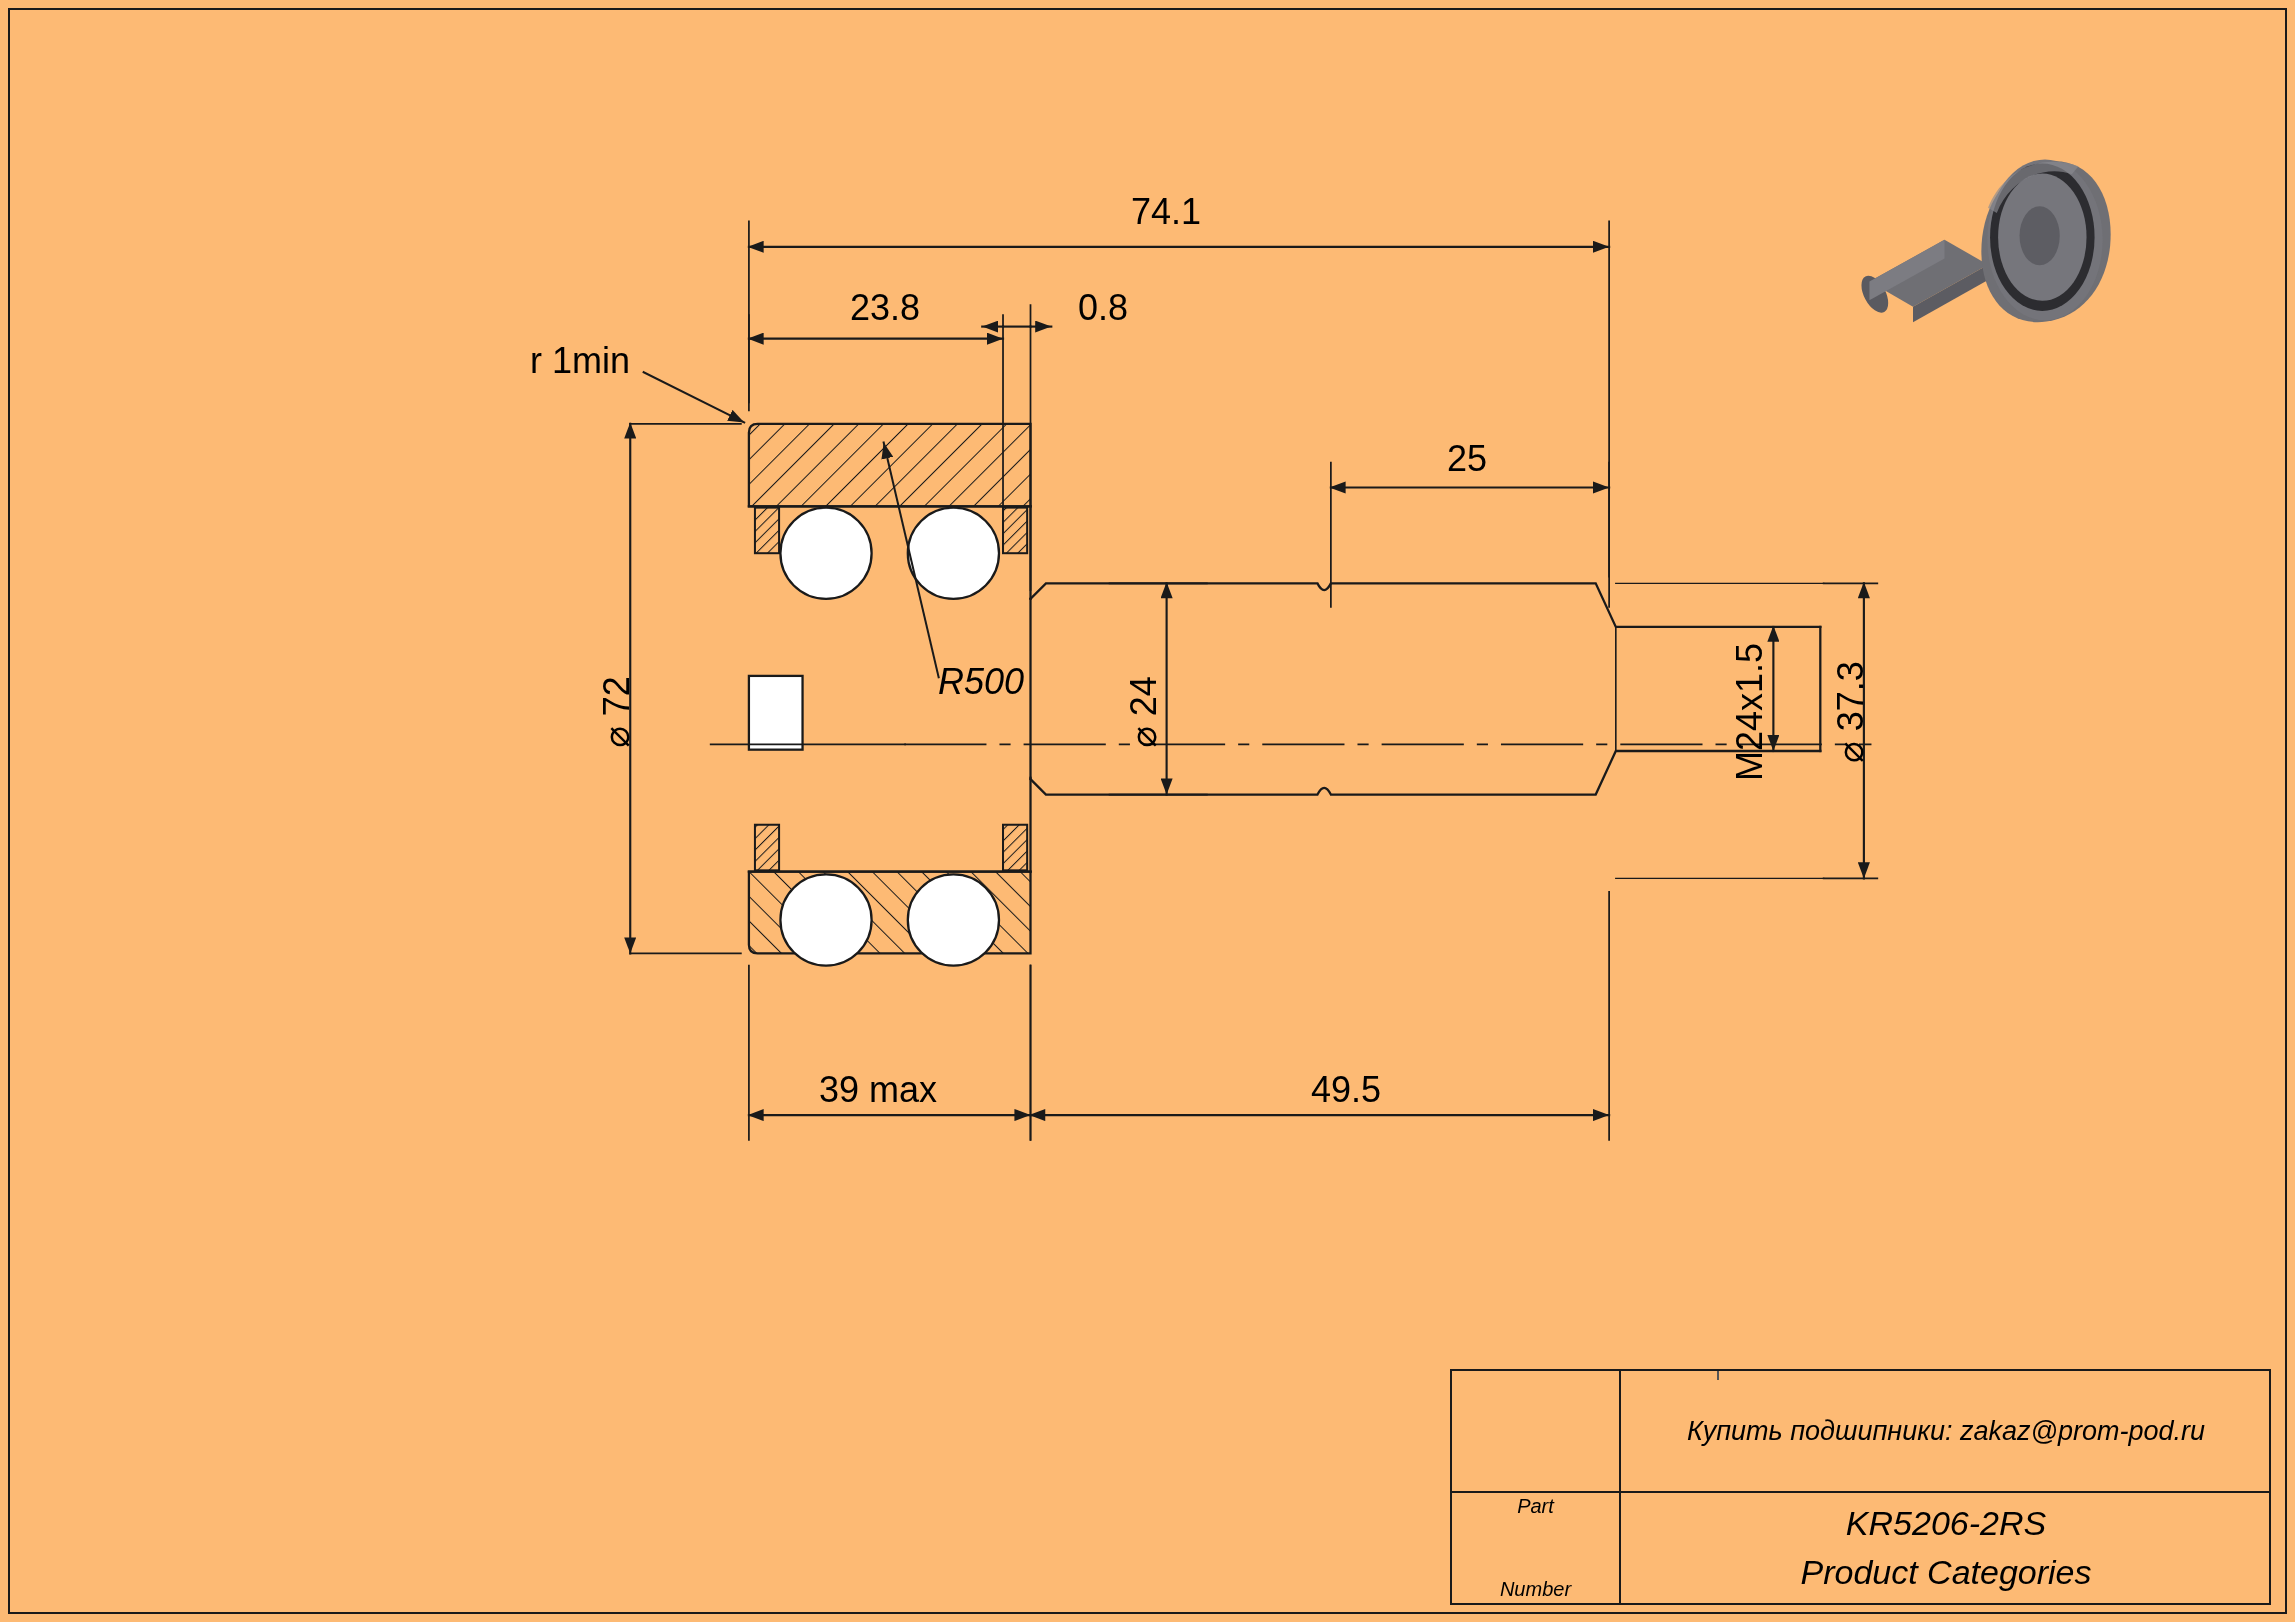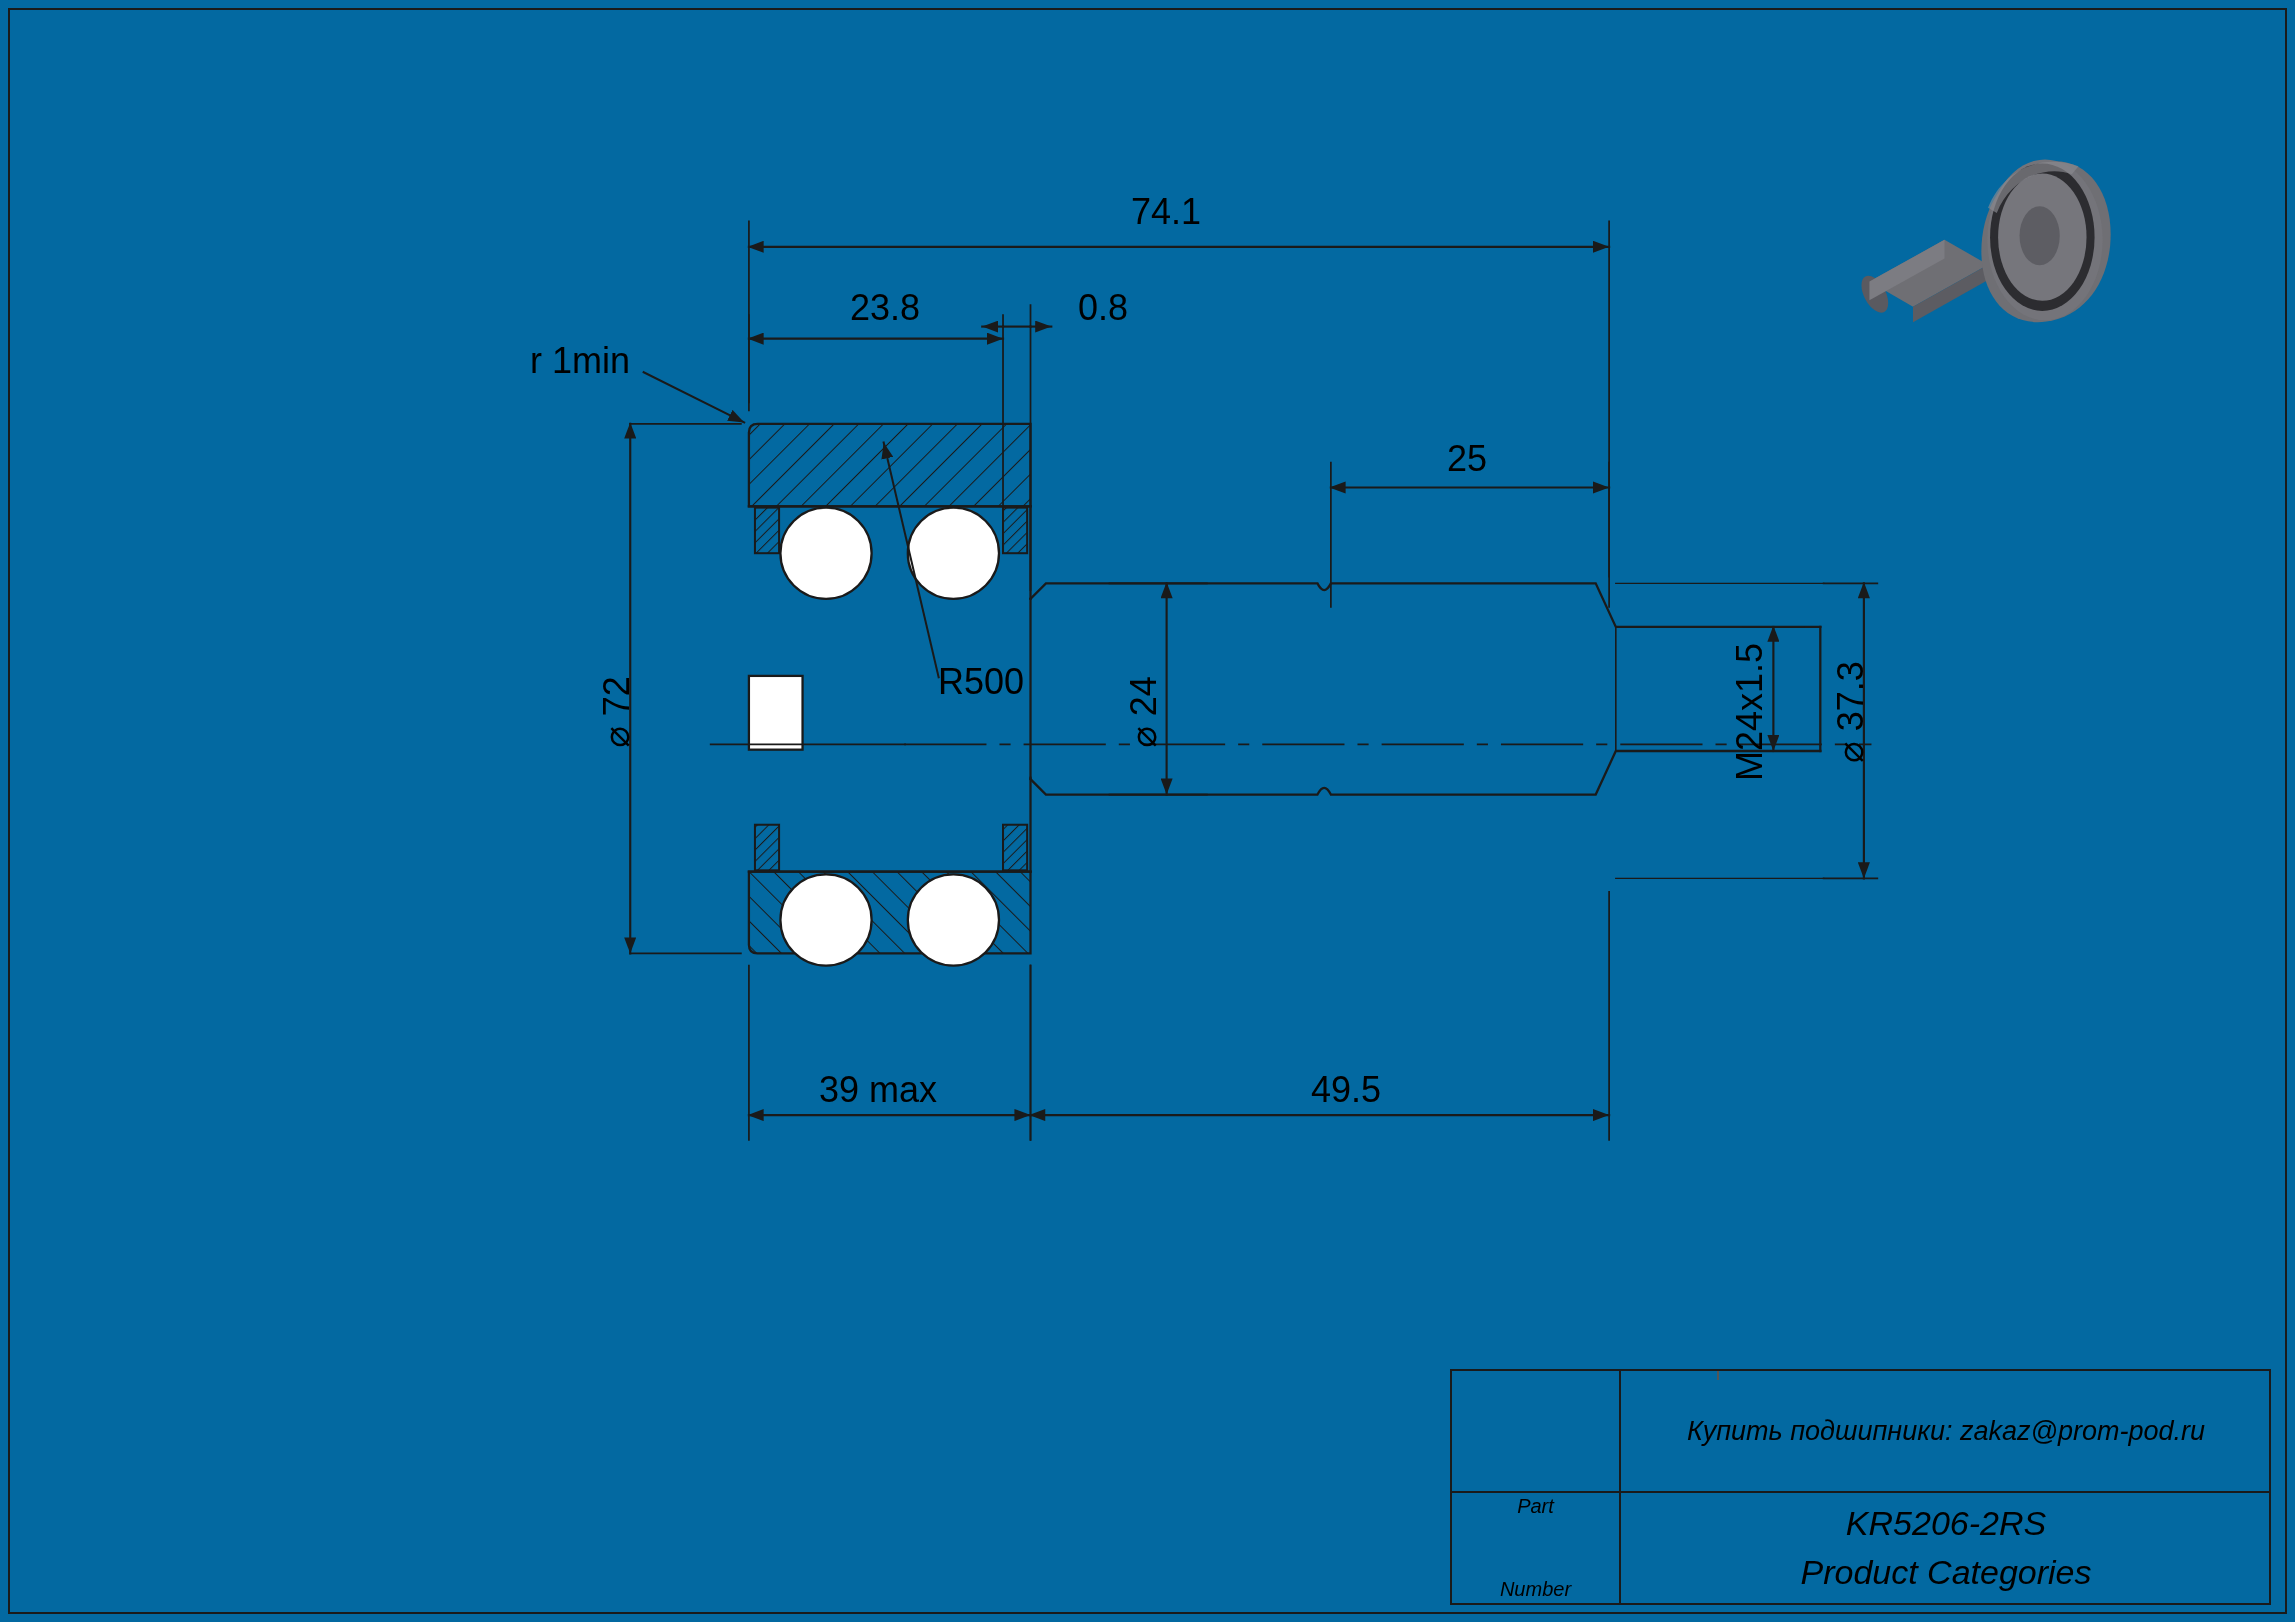--- a/index.html
+++ b/index.html
@@ -2,21 +2,21 @@
 <html style="font-size:10.7px"><head>
 <meta charset="utf-8">
 <style>
   html, body { margin:0; padding:0; background:#ffffff; }
   body { font-family: "Liberation Sans", sans-serif; }
 
   #sheet {
     position: relative;
     width: 2295px;
     height: 1622px;
-    background: #0369a1;
+    background: #fdba74;
     overflow: hidden;
   }
 
   
   #frame {
     position: absolute;
     left: 8px; top: 8px;
     width: 2279px; height: 1606px;
     border: 2px solid #1a1a1a;
     box-sizing: border-box;
@@ -247,21 +247,21 @@
     </g>
   </svg>
 
   <div class="lbl" style="left:1131px; top:194px;">74.1</div>
   <div class="lbl" style="left:850px; top:290px;">23.8</div>
   <div class="lbl" style="left:1078px; top:290px;">0.8</div>
   <div class="lbl" style="left:1447px; top:441px;">25</div>
   <div class="lbl" style="left:819px; top:1072px;">39 max</div>
   <div class="lbl" style="left:1311px; top:1072px;">49.5</div>
   <div class="lbl" style="left:530px; top:343px;">r 1min</div>
-  <div class="lbl" style="left:938px; top:664px;">R500</div>
+  <div class="lbl" style="left:938px; top:664px;font-style:italic;">R500</div>
 
   <div class="lbl vert" style="left:550px; top:694px; width:134px; text-align:center;">⌀ 72</div>
   <div class="lbl vert" style="left:1077px; top:694px; width:134px; text-align:center;">⌀ 24</div>
   <div class="lbl vert" style="left:1663px; top:694px; width:174px; text-align:center;">M24x1.5</div>
   <div class="lbl vert" style="left:1770px; top:694px; width:161px; text-align:center;">⌀ 37.3</div>
 
   <svg width="335" height="282" viewBox="0 0 500 420" style="left:1844px; top:127px; position:absolute;">
 
     <g>
       <path d="M38,230 L150,168 L215,205 L103,268 Z" fill="#6f6f74" stroke="none"></path>

